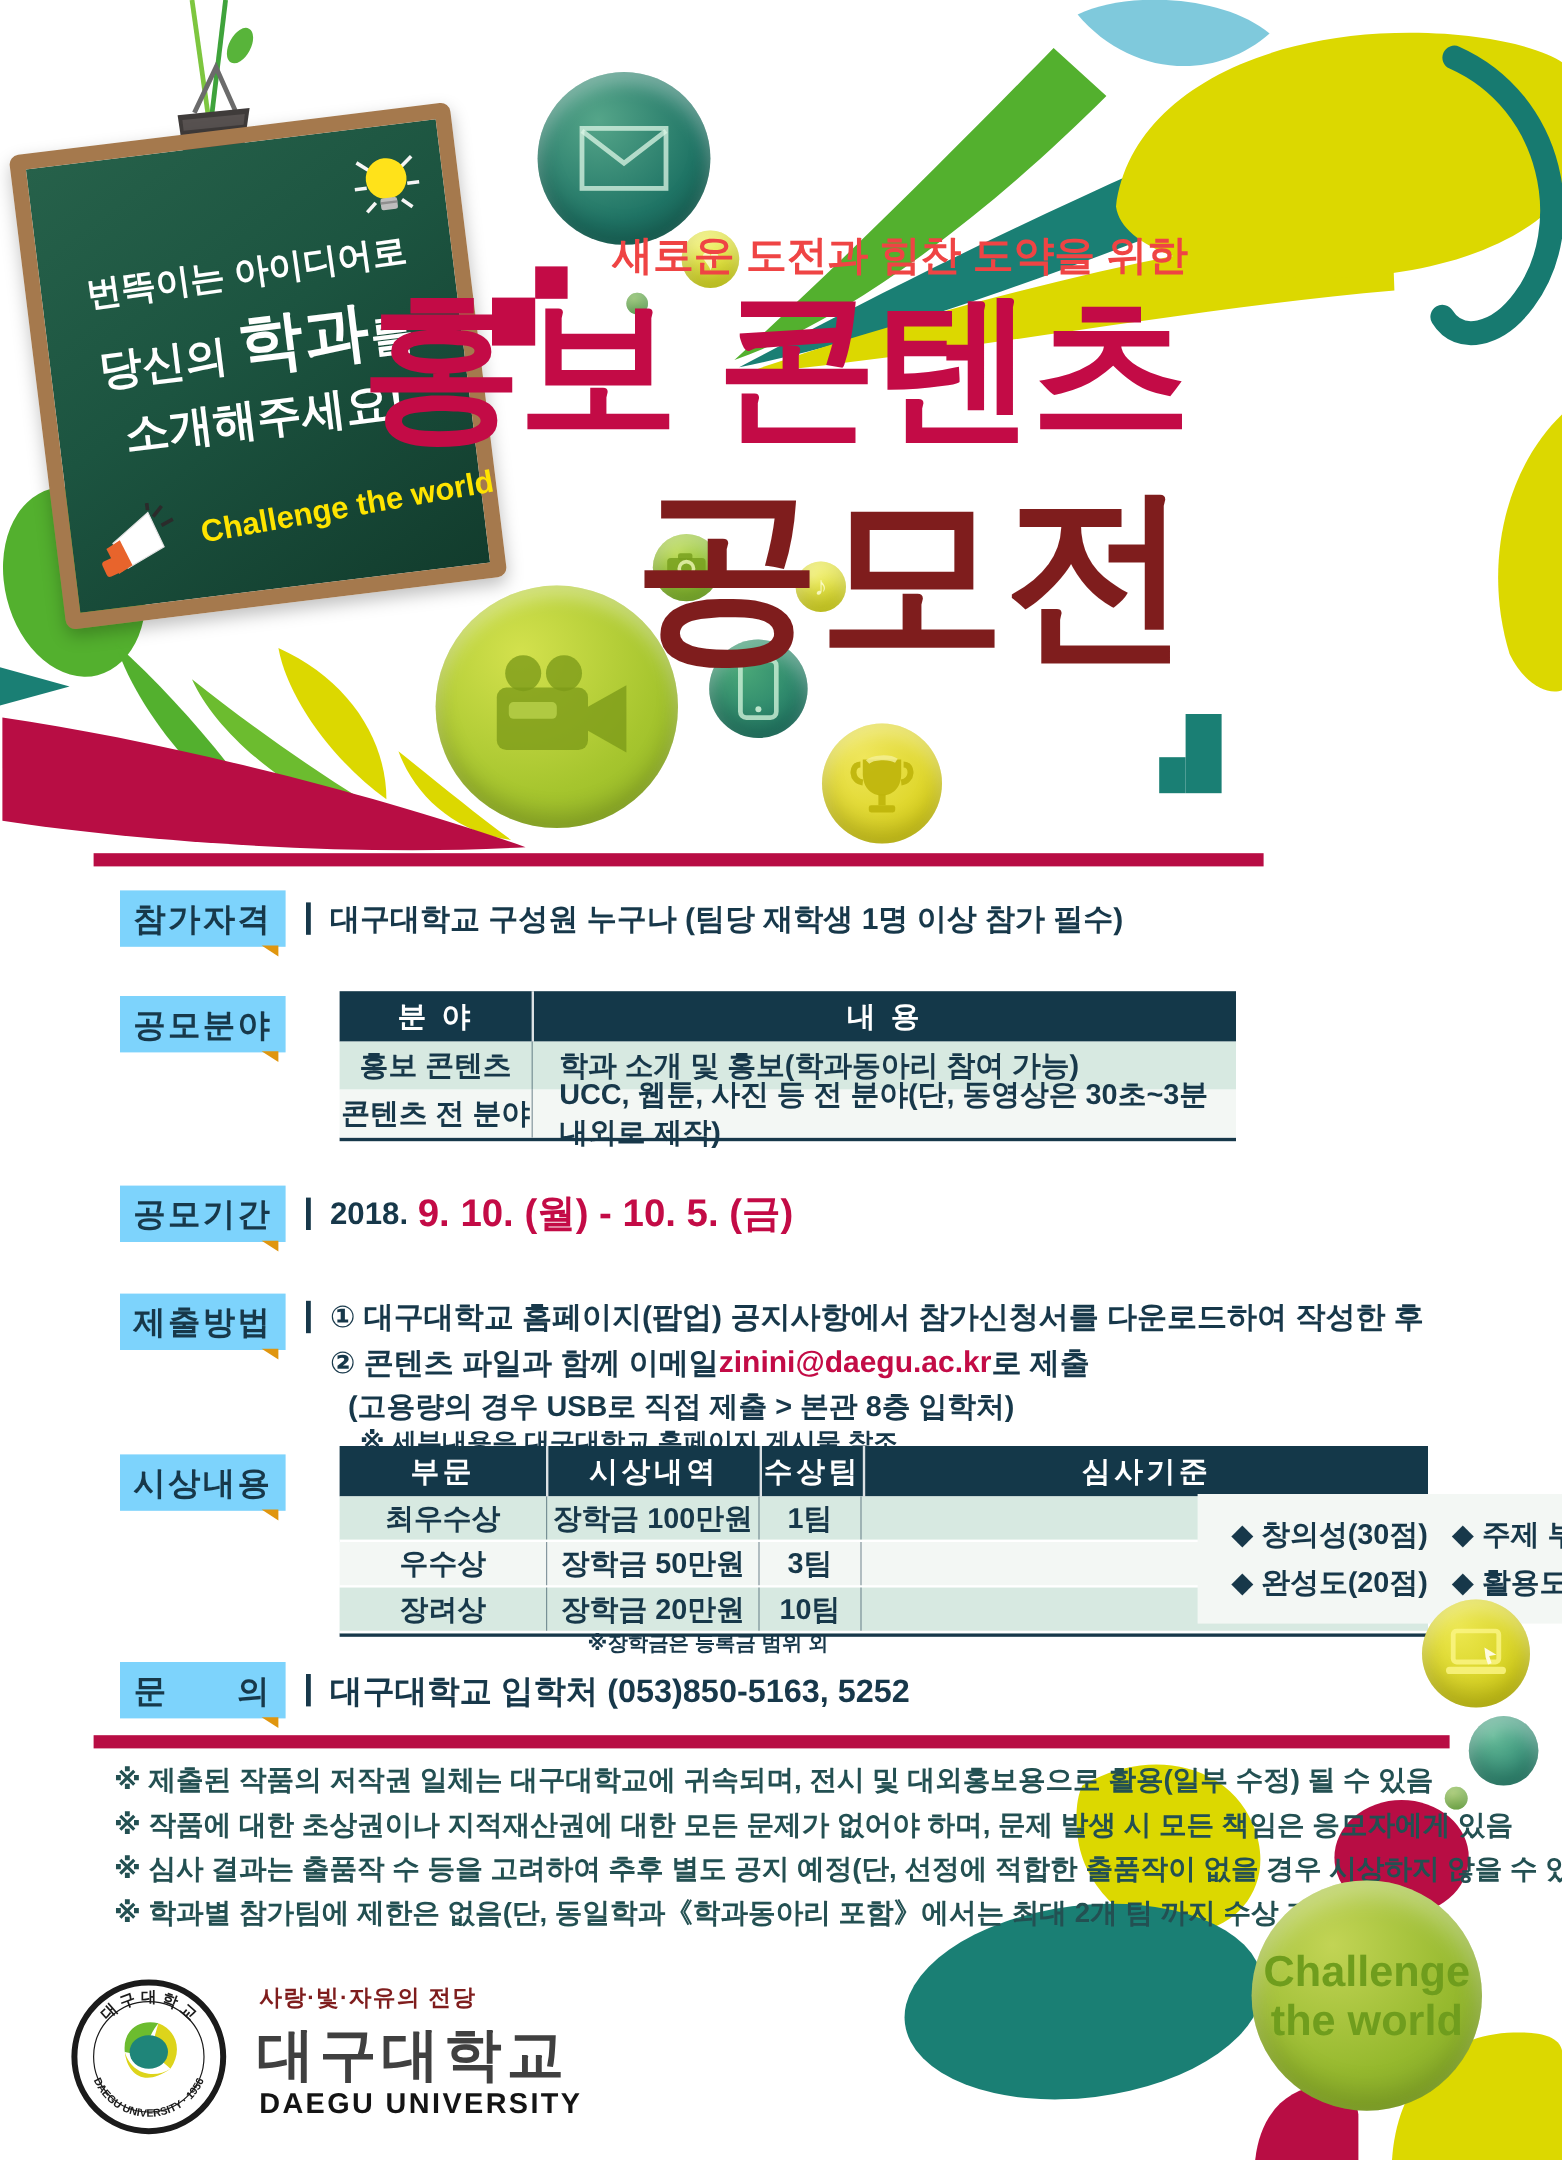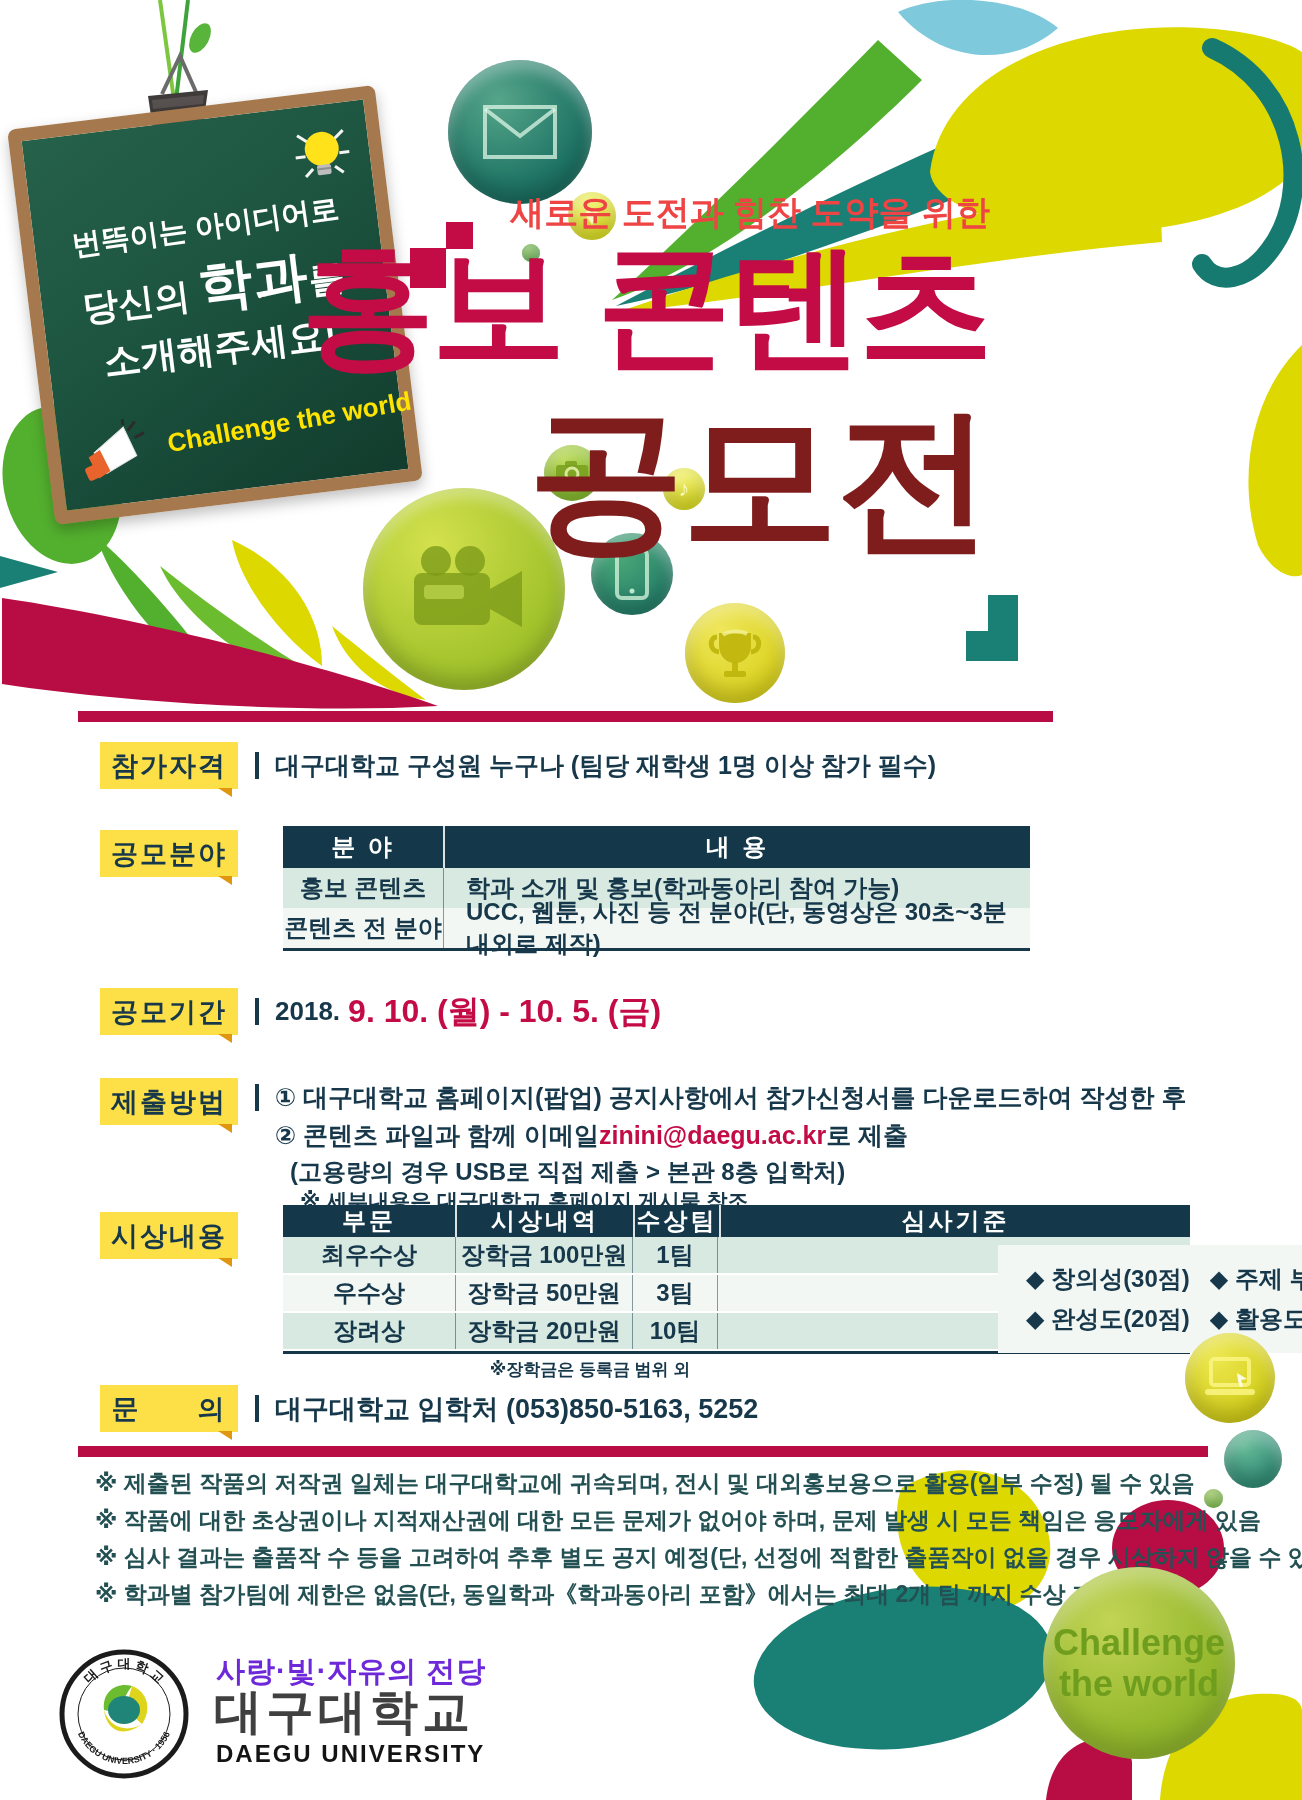--- a/index.html
+++ b/index.html
@@ -55,21 +55,21 @@
           letter-spacing:-2px;color:#7f1d1d;white-space:nowrap}
   .brk{position:absolute}
   .brk div{position:absolute}
 
   
   .rule{position:absolute;left:78px;height:11px;background:#b80d44}
   #rule1{top:711px;width:975px}
   #rule2{top:1446px;width:1130px}
 
   
-  .chip{position:absolute;left:100px;width:138px;height:47px;background:#fde047;color:#17384a;
+  .chip{position:absolute;left:100px;width:138px;height:47px;background:#7dd3fc;color:#17384a;
         font-weight:bold;font-size:27px;display:flex;align-items:center;justify-content:center;
         letter-spacing:2px;white-space:pre}
   .chip::after{content:"";position:absolute;right:6px;bottom:-8px;border-left:14px solid transparent;
         border-top:9px solid #e0960f}
   .content{position:absolute;left:255px;color:#17384a;font-weight:bold;font-size:25px;
         display:flex;align-items:center;white-space:nowrap}
   .vbar{display:inline-block;width:4px;height:27px;background:#17384a;margin-right:16px}
 
   
   .tbl{position:absolute;left:283px;border-bottom:3px solid #17384a}
@@ -82,39 +82,39 @@
   #fields-table .thead{height:42px}
   #fields-table .trow{height:40px}
   #fields-table .col1{flex:0 0 160px;border-right:2px solid rgba(255,255,255,.85)}
   #fields-table .trow .col1{border-right:1px solid rgba(23,56,74,.5)}
   #fields-table .col2{flex:1;padding-left:22px}
   #fields-table .thead .col2{padding-left:0;justify-content:center}
   .bg-a{background:#d7e9e1}
   .bg-b{background:#f3f7f4}
 
   #awards-table{top:1205px;width:907px}
-  #awards-table .thead{height:32px}
+  #awards-table .thead{height:42px}
   #awards-table .trow{height:36px;border-bottom:2px solid #fff}
   #awards-table .trow:last-child{border-bottom:none}
   .colA{flex:0 0 172px}.colB{flex:0 0 176px}.colC{flex:0 0 84px}.colD{flex:1}
   #awards-table .thead .colA,#awards-table .thead .colB,#awards-table .thead .colC{border-right:2px solid rgba(255,255,255,.85)}
   #awards-table .trow .colA,#awards-table .trow .colB,#awards-table .trow .colC{border-right:1px solid rgba(23,56,74,.5)}
   #criteria{position:absolute;left:715px;top:40px;width:475px;height:108px;background:#f3f7f4;
             display:flex;flex-direction:column;justify-content:center;gap:8px;padding-left:28px;box-sizing:border-box}
   #criteria div{font-size:24px;font-weight:bold;color:#17384a;white-space:pre}
   #award-note{position:absolute;left:420px;top:1358px;width:340px;text-align:center;font-size:17px;
               font-weight:bold;color:#17384a}
 
   
   .subline{position:absolute;color:#17384a;font-weight:bold;font-size:25px;white-space:nowrap;display:flex;align-items:center}
   .email{color:#c30b46}
 
   
   .note{position:absolute;left:95px;font-size:23px;font-weight:bold;color:#235052;white-space:nowrap}
-  #motto{position:absolute;left:216px;top:1652px;font-size:29px;font-weight:bold;color:#6d28d9;letter-spacing:1px}
+  #motto{position:absolute;left:216px;top:1652px;font-size:19px;font-weight:bold;color:#7f1d1d;letter-spacing:1px}
   #univ-kr{position:absolute;left:214px;top:1680px;font-size:48px;font-weight:800;color:#404040;letter-spacing:4px}
   #univ-en{position:absolute;left:216px;top:1740px;font-size:24px;font-weight:800;color:#141414;letter-spacing:2px}
 </style>
 </head>
 <body>
 
 <div id="poster">
 
   <svg id="decor" width="1302" height="1800" viewBox="0 0 1302 1800">
 

